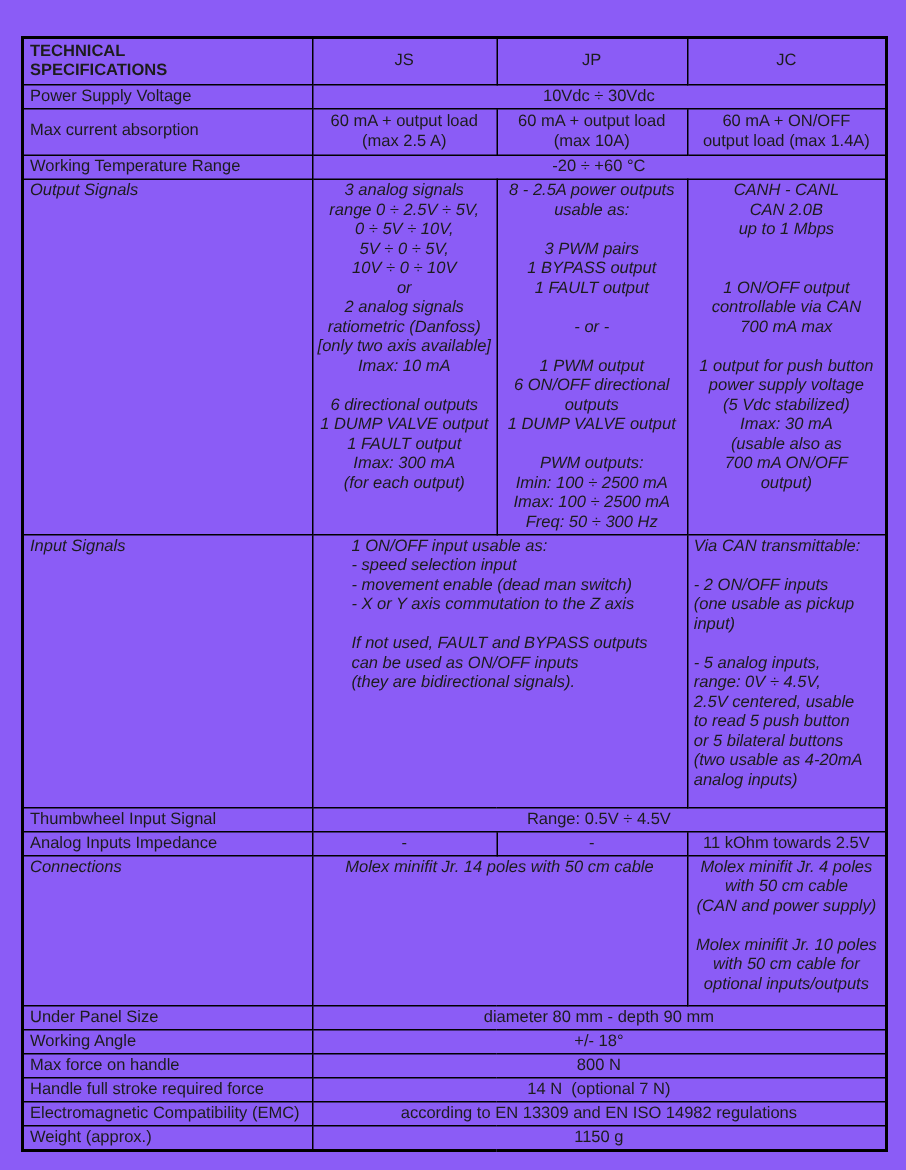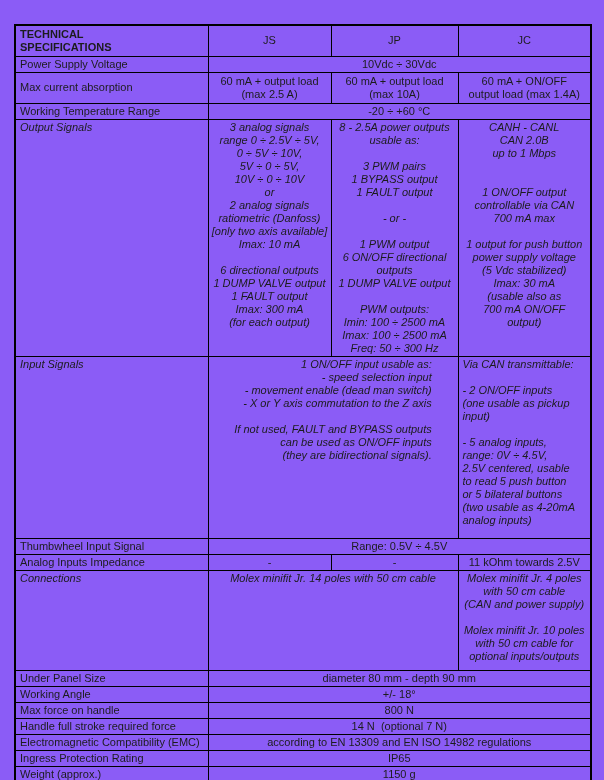--- a/index.html
+++ b/index.html
@@ -52,21 +52,21 @@
   .hdr-col {
     font-weight: normal;
     font-size: 15px;
     text-align: center;
   }
   .r-hdr td { border-bottom: 2px solid #000; }
   .lh-out { line-height: 12.4px; }
   .lh-in  { line-height: 13px; }
   .inline-left {
     display: inline-block;
-    text-align: right;
+    text-align: left;
   }
 </style>
 </head>
 <body>
 
 <div class="page">
   <table class="spec">
     <colgroup>
       <col style="width:193px">
       <col style="width:123px">
@@ -226,24 +226,20 @@
     <tr style="height:15px">
       <td class="lbl">Handle full stroke required force</td>
       <td class="val" colspan="3">14 N &nbsp;(optional 7 N)</td>
     </tr>
 
     <tr style="height:16px">
       <td class="lbl">Electromagnetic Compatibility (EMC)</td>
       <td class="val" colspan="3">according to EN 13309 and EN ISO 14982 regulations</td>
     </tr>
 
-    <tr style="height:15px">
-      <td class="lbl">Ingress Protection Rating</td>
-      <td class="val" colspan="3">IP65</td>
-    </tr>
 
     <tr style="height:14px">
       <td class="lbl">Weight (approx.)</td>
       <td class="val" colspan="3">1150 g</td>
     </tr>
   </tbody>
     </table>
 </div>
 
 </body></html>

